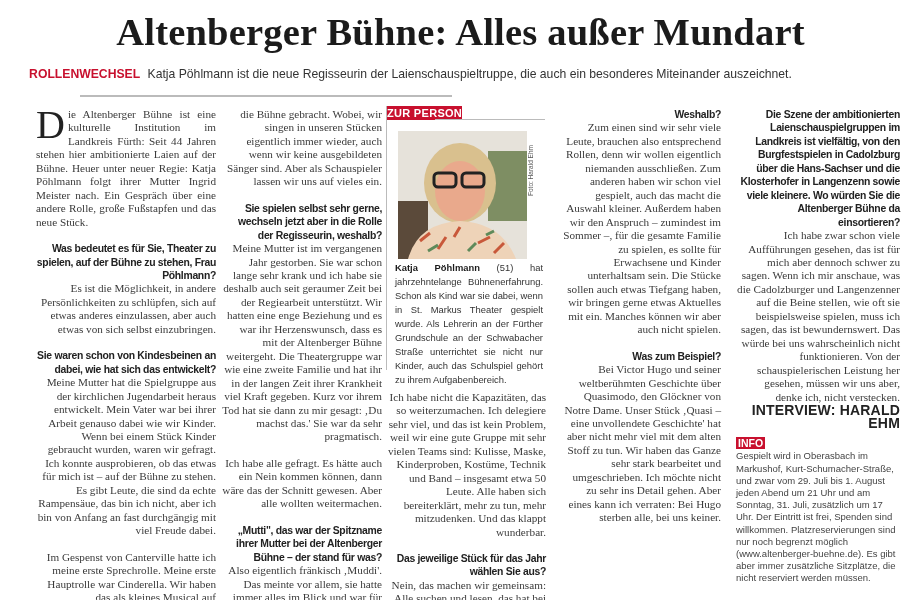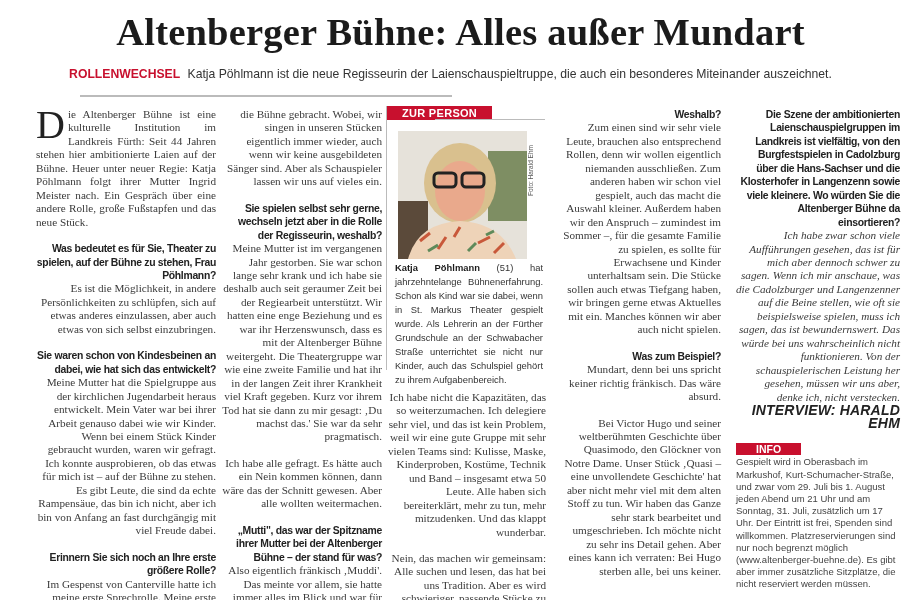--- a/index.html
+++ b/index.html
@@ -8,21 +8,20 @@
 
   .headline {
     position: absolute; left: 0; top: 10px; width: 921px; text-align: center;
     font-family: "Liberation Serif", serif; font-size: 38.5px; line-height: 44px;
     color: #1b1b1b; letter-spacing: 0.2px;
   }
   .subline {
     position: absolute; left: 0; top: 66px; width: 821px; text-align: center;
     font-family: "Liberation Sans", sans-serif; font-size: 12.2px; line-height: 16px;
     color: #333;
-    margin-left: 40px;
   }
   .subline .kicker { color: #c8102e; font-weight: bold; margin-right: 4px; }
   .rule {
     position: absolute; left: 80px; top: 95px; width: 372px; height: 2px; background: #bbb;
   }
 
   .col {
     position: absolute; top: 108px;
     font-family: "Liberation Serif", serif; font-size: 11.2px; line-height: 13.45px;
     color: #3a3a3a; text-align: justify; hyphens: manual;
@@ -41,21 +40,21 @@
   #c1 { left: 36px; width: 180px; }
   #c2 { left: 222px; width: 160px; }
   #c3 { left: 386px; width: 160px; top: 108px; }
   #c4 { left: 563px; width: 158px; }
   #c5 { left: 736px; width: 164px; }
 
   .box { position: absolute; left: 386px; top: 106px; width: 158px; height: 264px; border-left: 1px solid #bbb; }
   .box-label {
     position: absolute; left: 0; top: 0; background: #c8102e; color: #fff;
     font-family: "Liberation Sans", sans-serif; font-weight: bold; font-size: 11px;
-    line-height: 14px; padding: 0 15px; letter-spacing: 0.3px;
+    line-height: 14px; padding: 0 0; letter-spacing: 0.3px;
   }
   .box-line { position: absolute; left: 48px; top: 13px; width: 110px; height: 1px; background: #bbb; }
   .photo {
     position: absolute; left: 11px; top: 25px; width: 129px; height: 128px; overflow: hidden;
     background: linear-gradient(160deg, #e9e4dc 0%, #d8d2c8 35%, #6e7a5c 70%, #a8874e 100%);
   }
   .photo-credit {
     position: absolute; left: 140px; top: 90px; width: 60px; transform: rotate(-90deg);
     transform-origin: left top; font-family: "Liberation Sans", sans-serif; font-size: 6.5px;
     color: #555; white-space: nowrap;
@@ -67,21 +66,21 @@
   }
   .box-text b { color: #1b1b1b; }
 
   .byline {
     font-family: "Liberation Sans", sans-serif; font-weight: bold; font-size: 14px;
     color: #222; float: right; letter-spacing: 0.2px;
   }
   .info-label {
     display: inline-block; background: #c8102e; color: #fff;
     font-family: "Liberation Sans", sans-serif; font-weight: bold; font-size: 10.5px;
-    line-height: 12px; padding: 0 20px; margin-top: 12px;
+    line-height: 12px; padding: 0 2px; margin-top: 6px;
   }
   .info-text {
     font-family: "Liberation Sans", sans-serif; font-size: 9.5px; line-height: 12.2px;
     color: #444; text-align: left;
   }
 </style>
 </head>
 <body>
 
 <h1 class="headline">Altenberger Bühne: Alles außer Mundart</h1>
@@ -92,21 +91,20 @@
 <div class="rule"></div>
 
 <div class="col" id="c1">
   <p>
     <span class="drop">D</span><span>ie Altenberger Bühne ist eine kulturelle Institution im Landkreis Fürth: Seit 44 Jahren stehen hier ambitionierte Laien auf der Bühne. Heuer unter neuer Regie: Katja Pöhlmann folgt ihrer Mutter Ingrid Meister nach. Ein Gespräch über eine andere Rolle, große Fußstapfen und das neue Stück.</span>
   </p>
   <div class="q">Was bedeutet es für Sie, Theater zu spielen, auf der Bühne zu stehen, Frau Pöhlmann?</div>
   <div class="a">Es ist die Möglichkeit, in andere Persönlichkeiten zu schlüpfen, sich auf etwas anderes einzulassen, aber auch etwas von sich selbst einzubringen.</div>
   <div class="q">Sie waren schon von Kindesbeinen an dabei, wie hat sich das entwickelt?</div>
   <div class="a">Meine Mutter hat die Spielgruppe aus der kirchlichen Jugendarbeit heraus entwickelt. Mein Vater war bei ihrer Arbeit genauso dabei wie wir Kinder. Wenn bei einem Stück Kinder gebraucht wurden, waren wir gefragt. Ich konnte ausprobieren, ob das etwas für mich ist – auf der Bühne zu stehen. Es gibt Leute, die sind da echte Rampensäue, das bin ich nicht, aber ich bin von Anfang an fast durchgängig mit viel Freude dabei.</div>
-  <div class="q">Erinnern Sie sich noch an Ihre erste größere Rolle?</div>
   <div class="a">Im Gespenst von Canterville hatte ich meine erste Sprechrolle. Meine erste Hauptrolle war Cinderella. Wir haben das als kleines Musical auf</div>
 </div>
 
 <div class="col" id="c2">
   <div class="a">die Bühne gebracht. Wobei, wir singen in unseren Stücken eigentlich immer wieder, auch wenn wir keine ausgebildeten Sänger sind. Aber als Schauspieler lassen wir uns auf vieles ein.</div>
   <div class="q">Sie spielen selbst sehr gerne, wechseln jetzt aber in die Rolle der Regisseurin, weshalb?</div>
   <div class="a">Meine Mutter ist im vergangenen Jahr gestorben. Sie war schon lange sehr krank und ich habe sie deshalb auch seit geraumer Zeit bei der Regiearbeit unterstützt. Wir hatten eine enge Beziehung und es war ihr Herzenswunsch, dass es mit der Altenberger Bühne weitergeht. Die Theatergruppe war wie eine zweite Familie und hat ihr in der langen Zeit ihrer Krankheit viel Kraft gegeben. Kurz vor ihrem Tod hat sie dann zu mir gesagt: ‚Du machst das.' Sie war da sehr pragmatisch.</div>
   <div class="a">Ich habe alle gefragt. Es hätte auch ein Nein kommen können, dann wäre das der Schnitt gewesen. Aber alle wollten weitermachen.</div>
   <div class="q">„Mutti", das war der Spitzname ihrer Mutter bei der Altenberger Bühne – der stand für was?</div>
   <div class="a">Also eigentlich fränkisch ‚Muddi'. Das meinte vor allem, sie hatte immer alles im Blick und war für jeden jederzeit ansprechbar.</div>
@@ -129,34 +127,34 @@
       <path d="M22 110 l10 -8 M40 118 l8 -12 M80 112 l12 -6 M96 122 l10 -10 M56 106 l6 -10" stroke="#c8583a" stroke-width="3"></path>
       <path d="M30 120 l10 -6 M70 120 l8 -8 M88 104 l8 -4" stroke="#5e8a5a" stroke-width="3"></path>
     </svg>
   </div>
   <div class="photo-credit">Foto: Harald Ehm</div>
   <div class="box-text"><b>Katja Pöhlmann</b><span> (51) hat jahrzehntelange Bühnenerfahrung. Schon als Kind war sie dabei, wenn in St. Markus Theater gespielt wurde. Als Lehrerin an der Fürther Grundschule an der Schwabacher Straße unterrichtet sie nicht nur Kinder, auch das Schulspiel gehört zu ihrem Aufgabenbereich.</span></div>
 </div>
 
 <div class="col" id="c3" style="top:391px;">
   <div class="a">Ich habe nicht die Kapazitäten, das so weiterzumachen. Ich delegiere sehr viel, und das ist kein Problem, weil wir eine gute Gruppe mit sehr vielen Teams sind: Kulisse, Maske, Kinderproben, Kostüme, Technik und Band – insgesamt etwa 50 Leute. Alle haben sich bereiterklärt, mehr zu tun, mehr mitzudenken. Und das klappt wunderbar.</div>
+  <div class="q">Das jeweilige Stück für das Jahr wählen Sie aus?</div>
   <div class="a">Nein, das machen wir gemeinsam: Alle suchen und lesen, das hat bei uns Tradition. Aber es wird schwieriger, passende Stücke zu finden.</div>
 </div>
 
 <div class="col" id="c4">
   <div class="q">Weshalb?</div>
   <div class="a">Zum einen sind wir sehr viele Leute, brauchen also entsprechend Rollen, denn wir wollen eigentlich niemanden ausschließen. Zum anderen haben wir schon viel gespielt, auch das macht die Auswahl kleiner. Außerdem haben wir den Anspruch – zumindest im Sommer –, für die gesamte Familie zu spielen, es sollte für Erwachsene und Kinder unterhaltsam sein. Die Stücke sollen auch etwas Tiefgang haben, wir bringen gerne etwas Aktuelles mit ein. Manches können wir aber auch nicht spielen.</div>
   <div class="q">Was zum Beispiel?</div>
-  <div class="a">Mundart, denn bei uns spricht keiner richtig fränkisch. Das wäre absurd.</div>
   <div class="a">Bei Victor Hugo und seiner weltberühmten Geschichte über Quasimodo, den Glöckner von Notre Dame. Unser Stück ‚Quasi – eine unvollendete Geschichte' hat aber nicht mehr viel mit dem alten Stoff zu tun. Wir haben das Ganze sehr stark bearbeitet und umgeschrieben. Ich möchte nicht zu sehr ins Detail gehen. Aber eines kann ich verraten: Bei Hugo sterben alle, bei uns keiner.</div>
 
 </div>
 
 <div class="col" id="c5">
   <div class="q">Die Szene der ambitionierten Laienschauspielgruppen im Landkreis ist vielfältig, von den Burgfestspielen in Cadolzburg über die Hans-Sachser und die Klosterhofer in Langenzenn sowie viele kleinere. Wo würden Sie die Altenberger Bühne da einsortieren?</div>
-  <div class="a" style="margin-bottom:4px;font-style:italic;">
+  <div class="a" style="margin-bottom:4px;">
     <span>Ich habe zwar schon viele Aufführungen gesehen, das ist für mich aber dennoch schwer zu sagen. Wenn ich mir anschaue, was die Cadolzburger und Langenzenner auf die Beine stellen, wie oft sie beispielsweise spielen, muss ich sagen, das ist bewundernswert. Das würde bei uns wahrscheinlich nicht funktionieren. Von der schauspielerischen Leistung her gesehen, müssen wir uns aber, denke ich, nicht verstecken.</span>
     <span class="byline">INTERVIEW: HARALD EHM</span>
   </div>
   <div style="clear:both;"></div>
   <div class="info-label">INFO</div>
   <div class="info-text">Gespielt wird in Oberasbach im Markushof, Kurt-Schumacher-Straße, und zwar vom 29. Juli bis 1. August jeden Abend um 21 Uhr und am Sonntag, 31. Juli, zusätzlich um 17 Uhr. Der Eintritt ist frei, Spenden sind willkommen. Platzreservierungen sind nur noch begrenzt möglich (www.altenberger-buehne.de). Es gibt aber immer zusätzliche Sitzplätze, die nicht reserviert werden müssen.</div>
 </div>
 
 </body></html>

